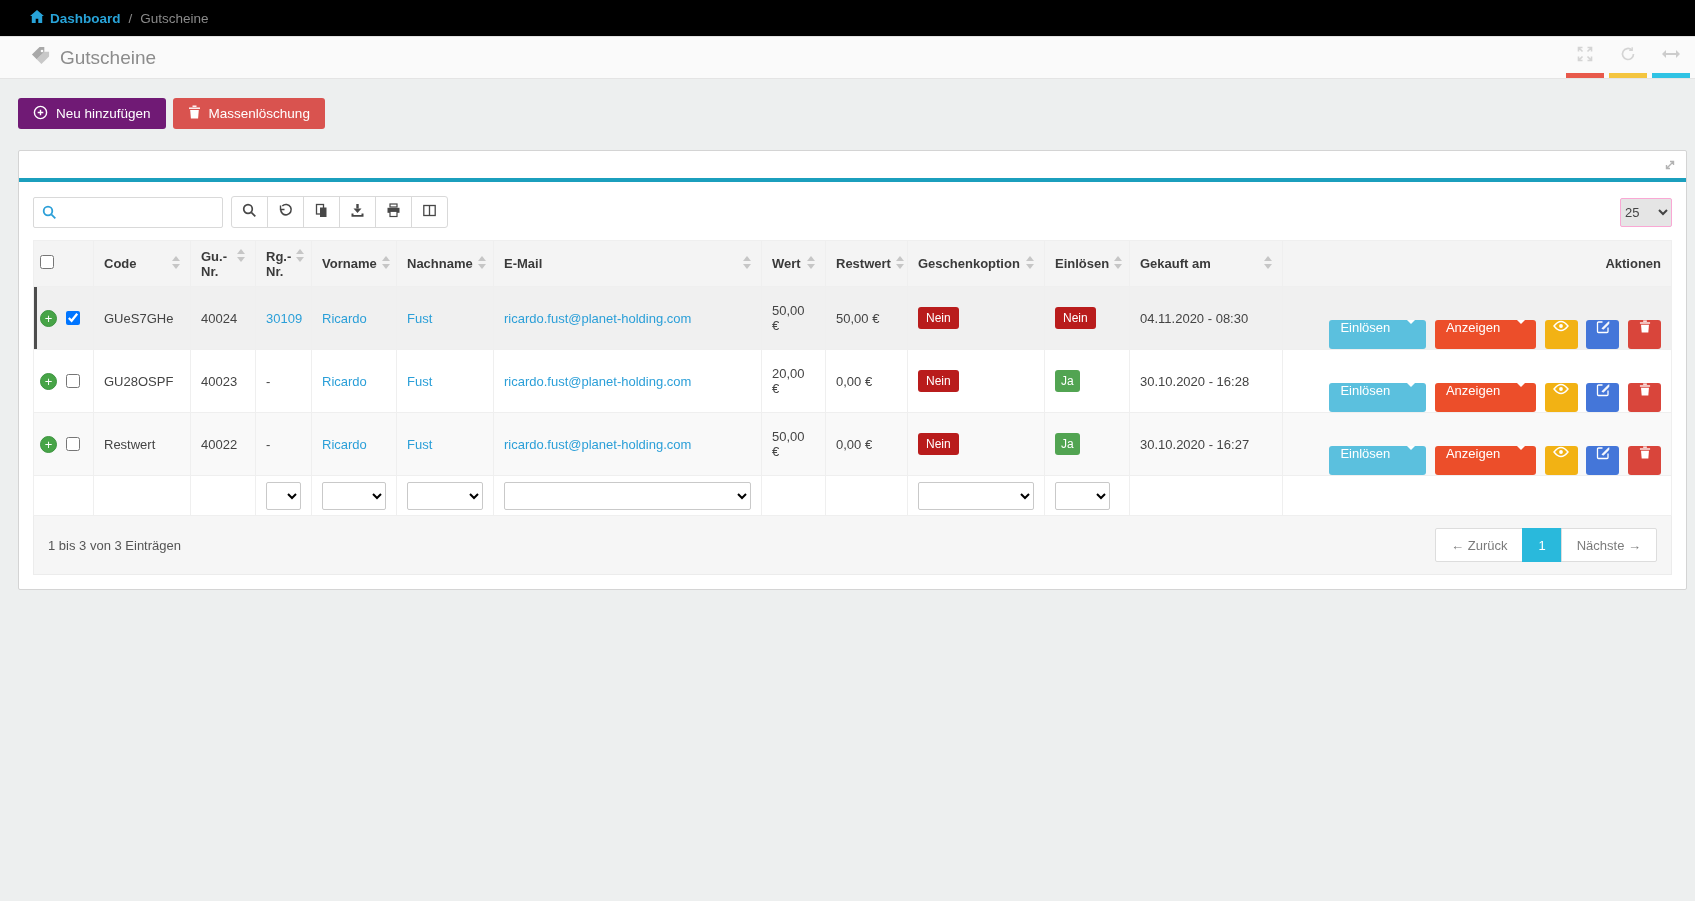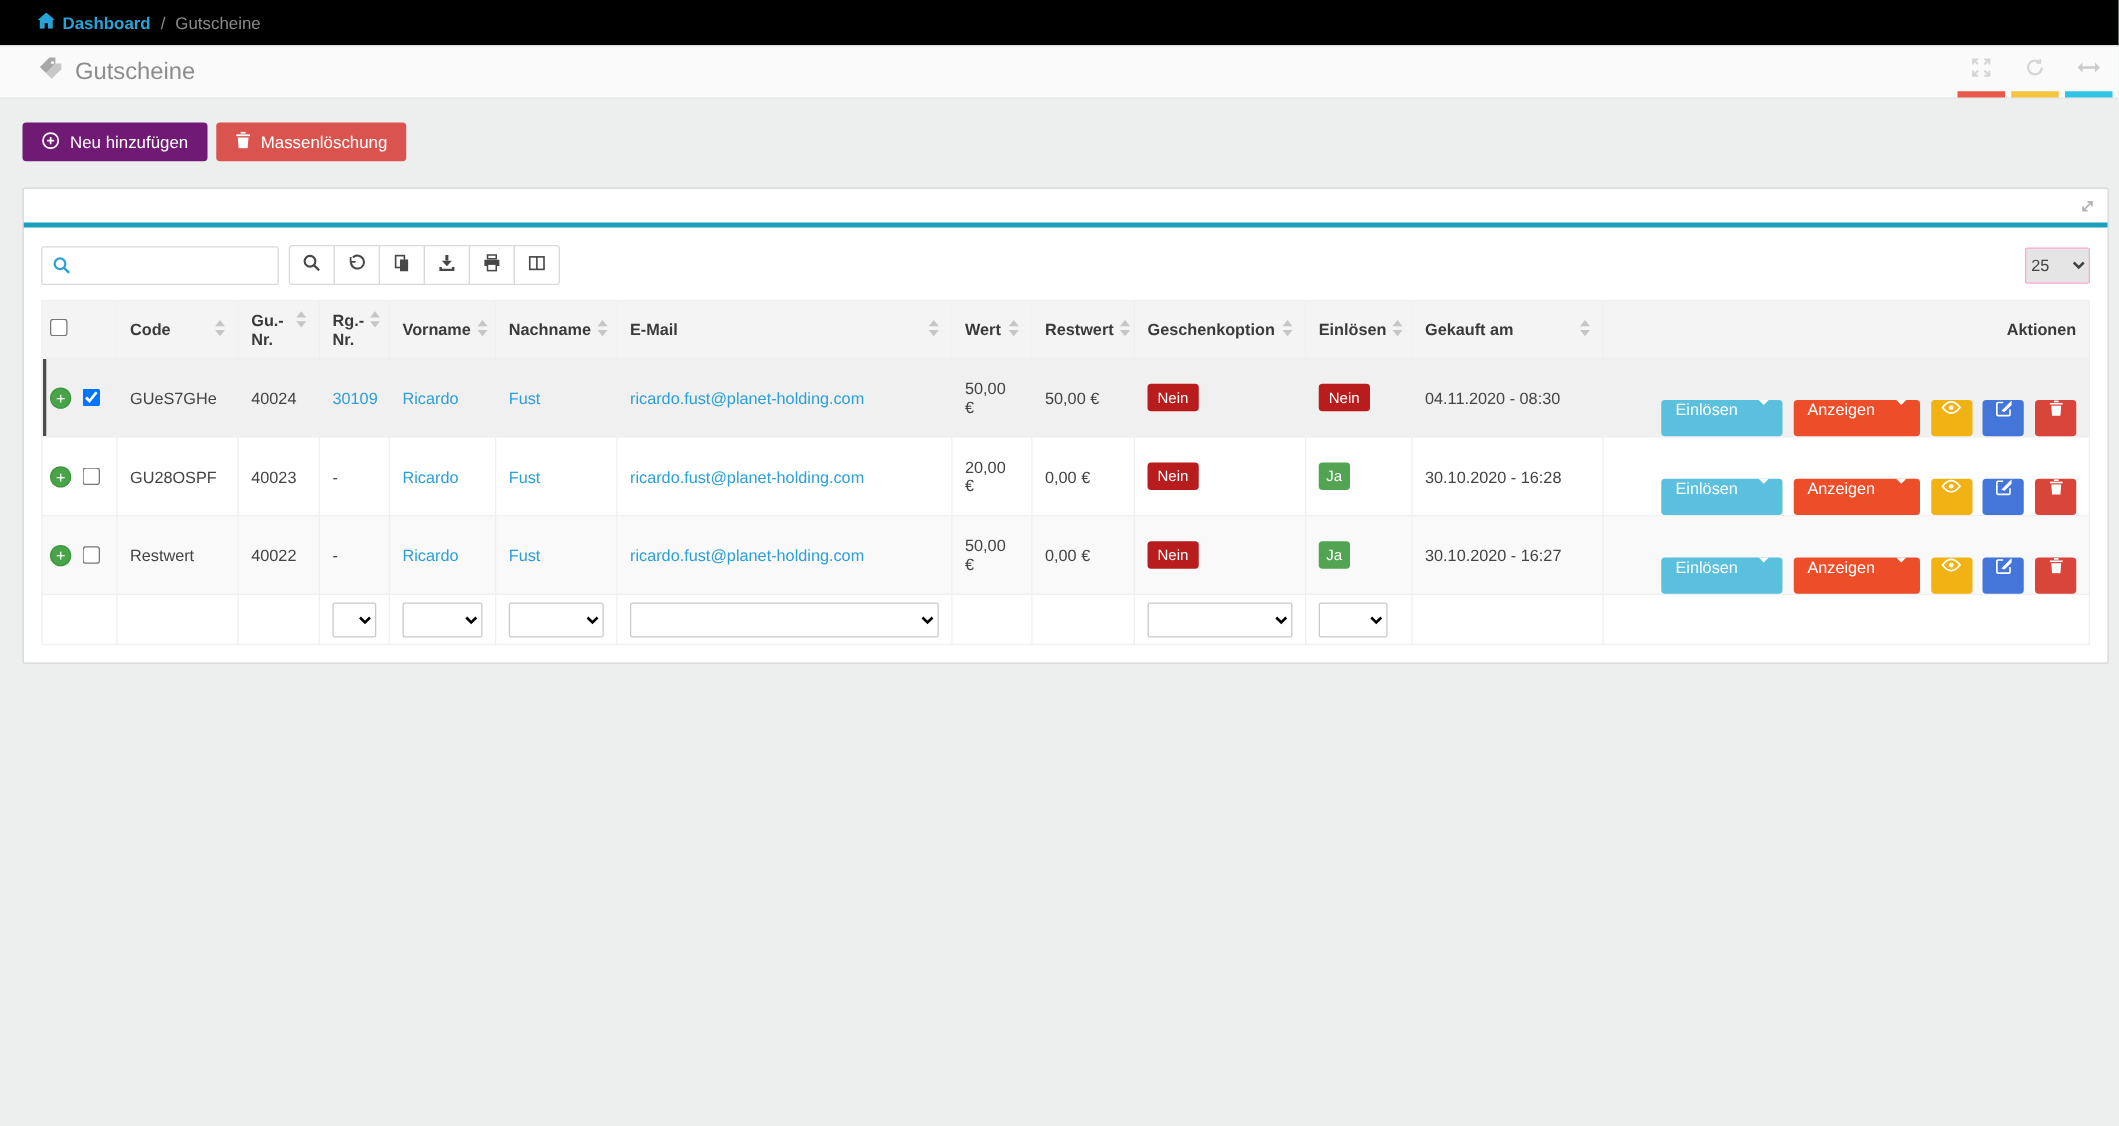--- a/index.html
+++ b/index.html
@@ -574,16 +574,24 @@
             <td></td>
             <td></td>
             <td><select></select></td>
             <td class="narrow"><select></select></td>
             <td></td>
             <td></td>
           </tr>
         </tbody>
       </table>
 
+      <div class="grid-footer">
+        <span>1 bis 3 von 3 Einträgen</span>
+        <div class="pagination">
+          <button class="page-btn">← Zurück</button>
+          <button class="page-btn active">1</button>
+          <button class="page-btn">Nächste →</button>
+        </div>
+      </div>
 
     </div>
   </div>
 </div>
 
 </body></html>

